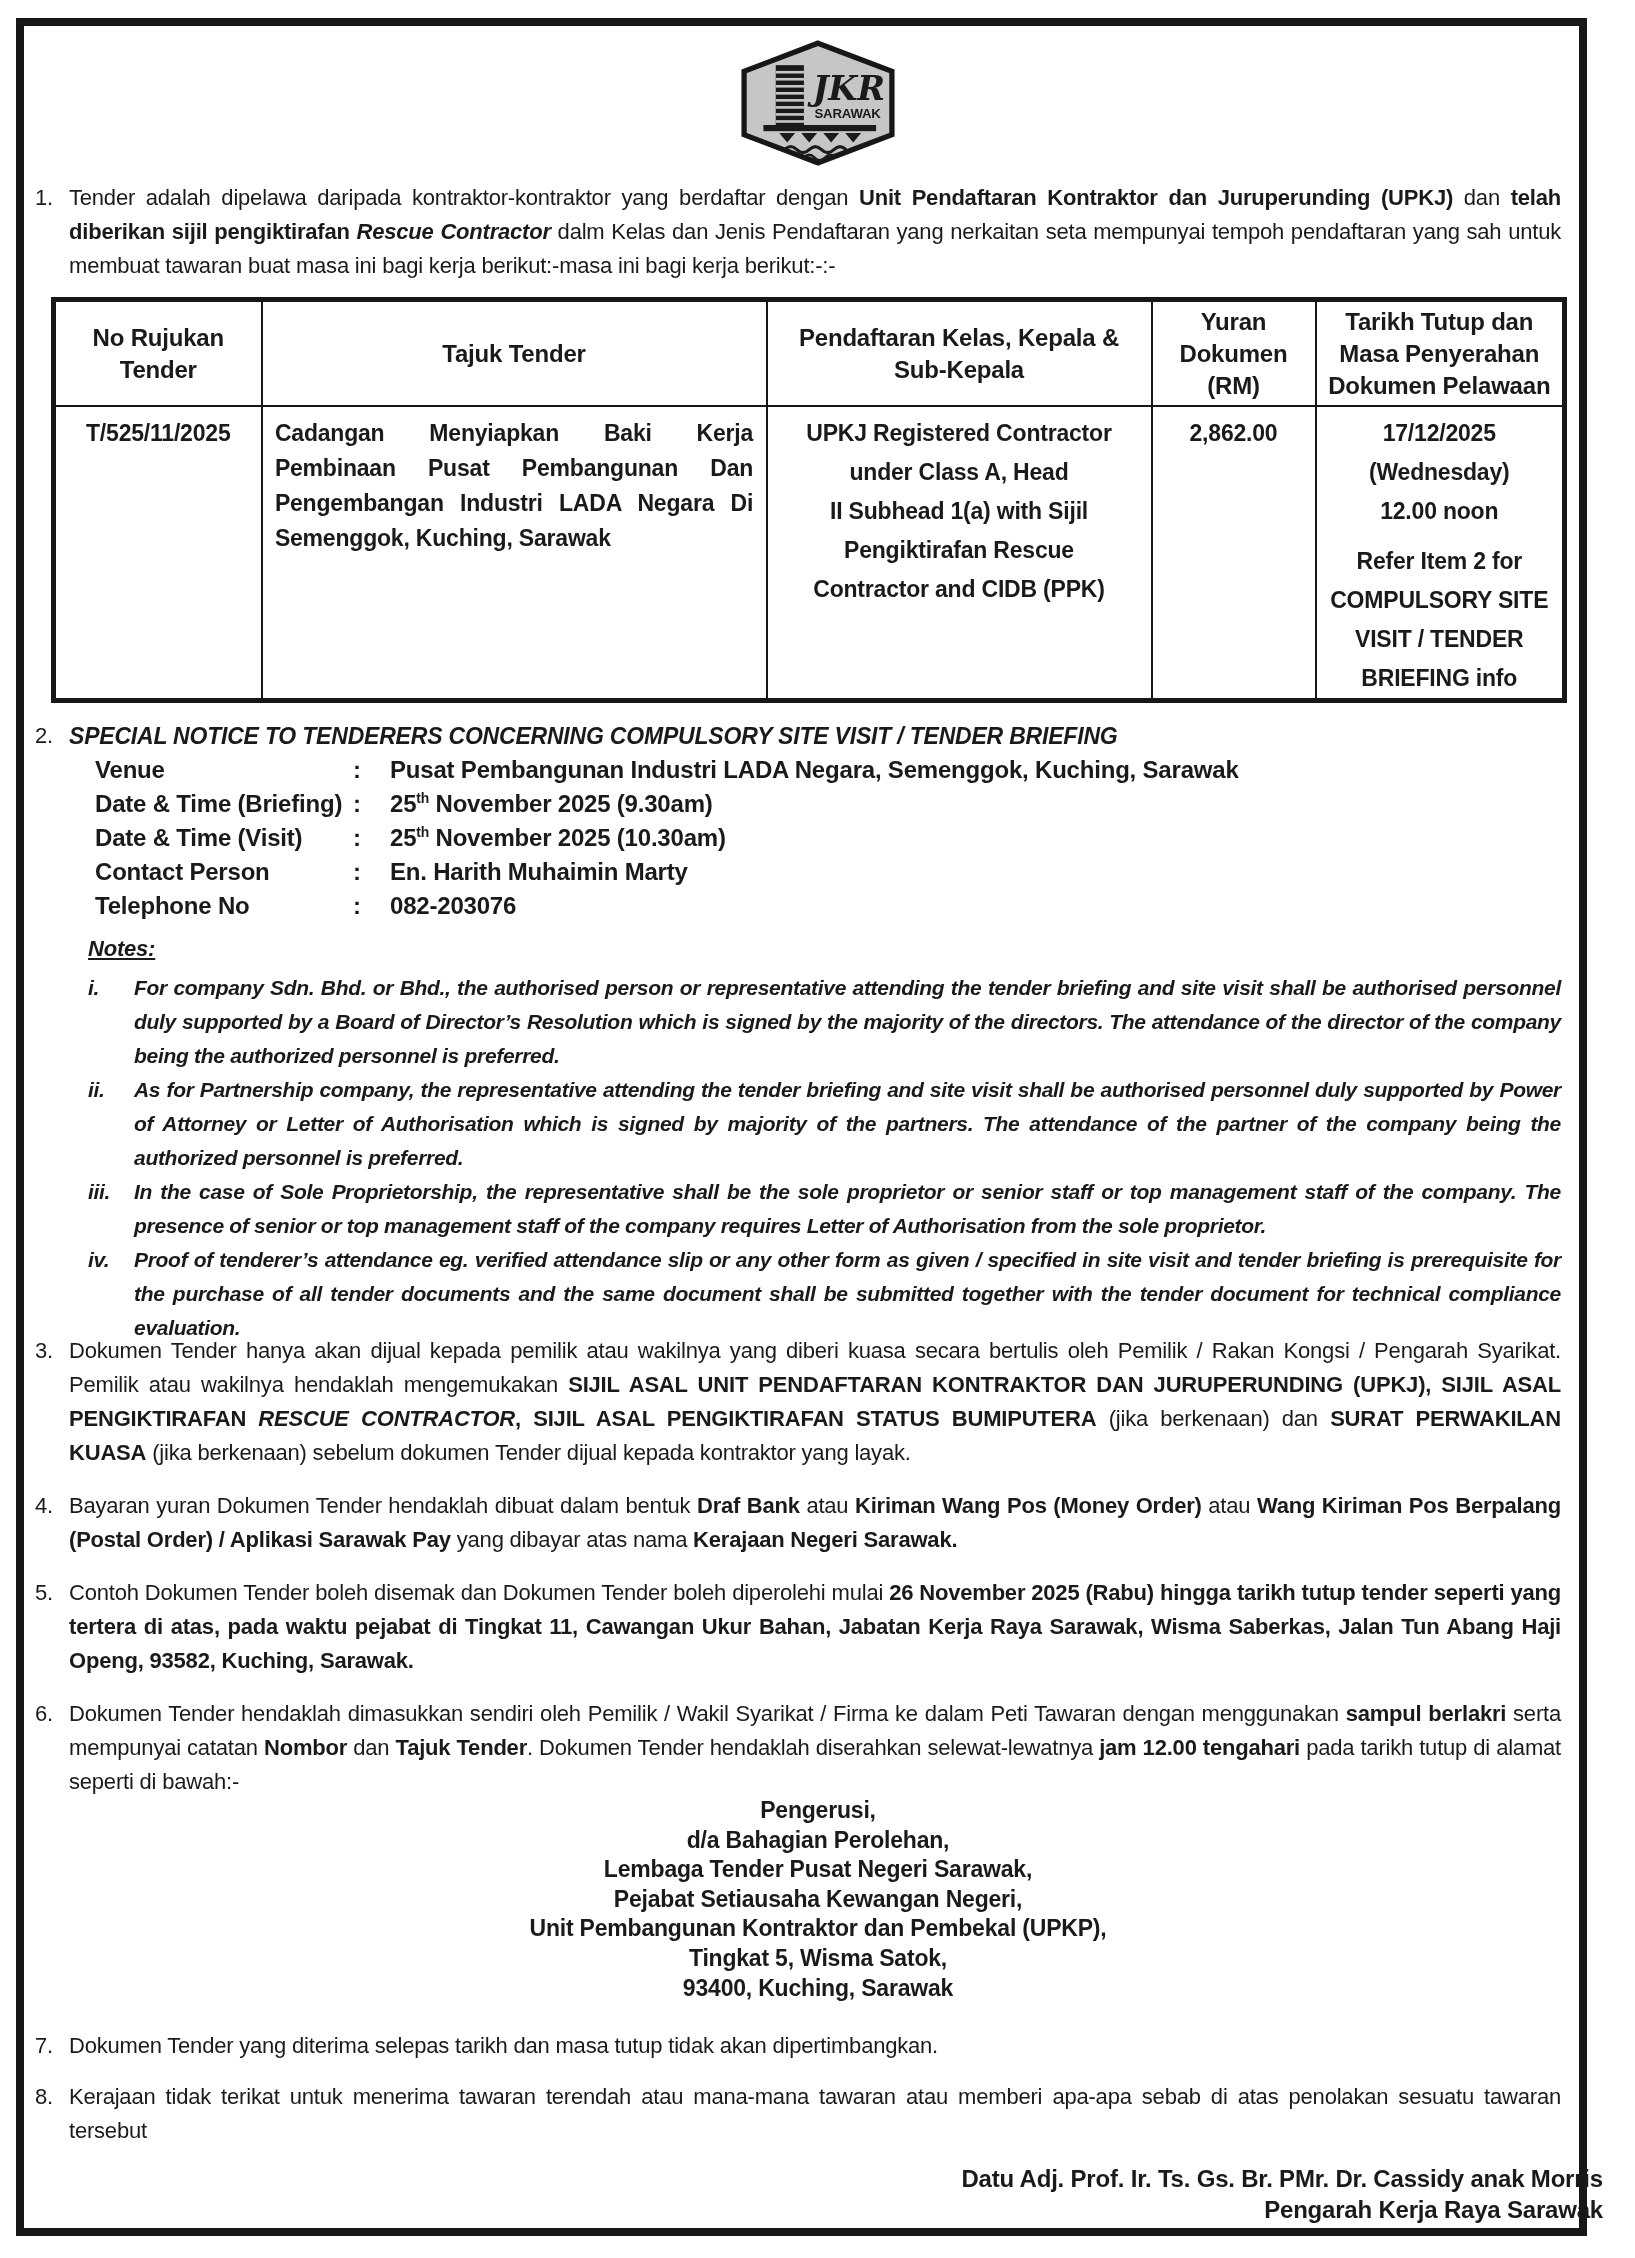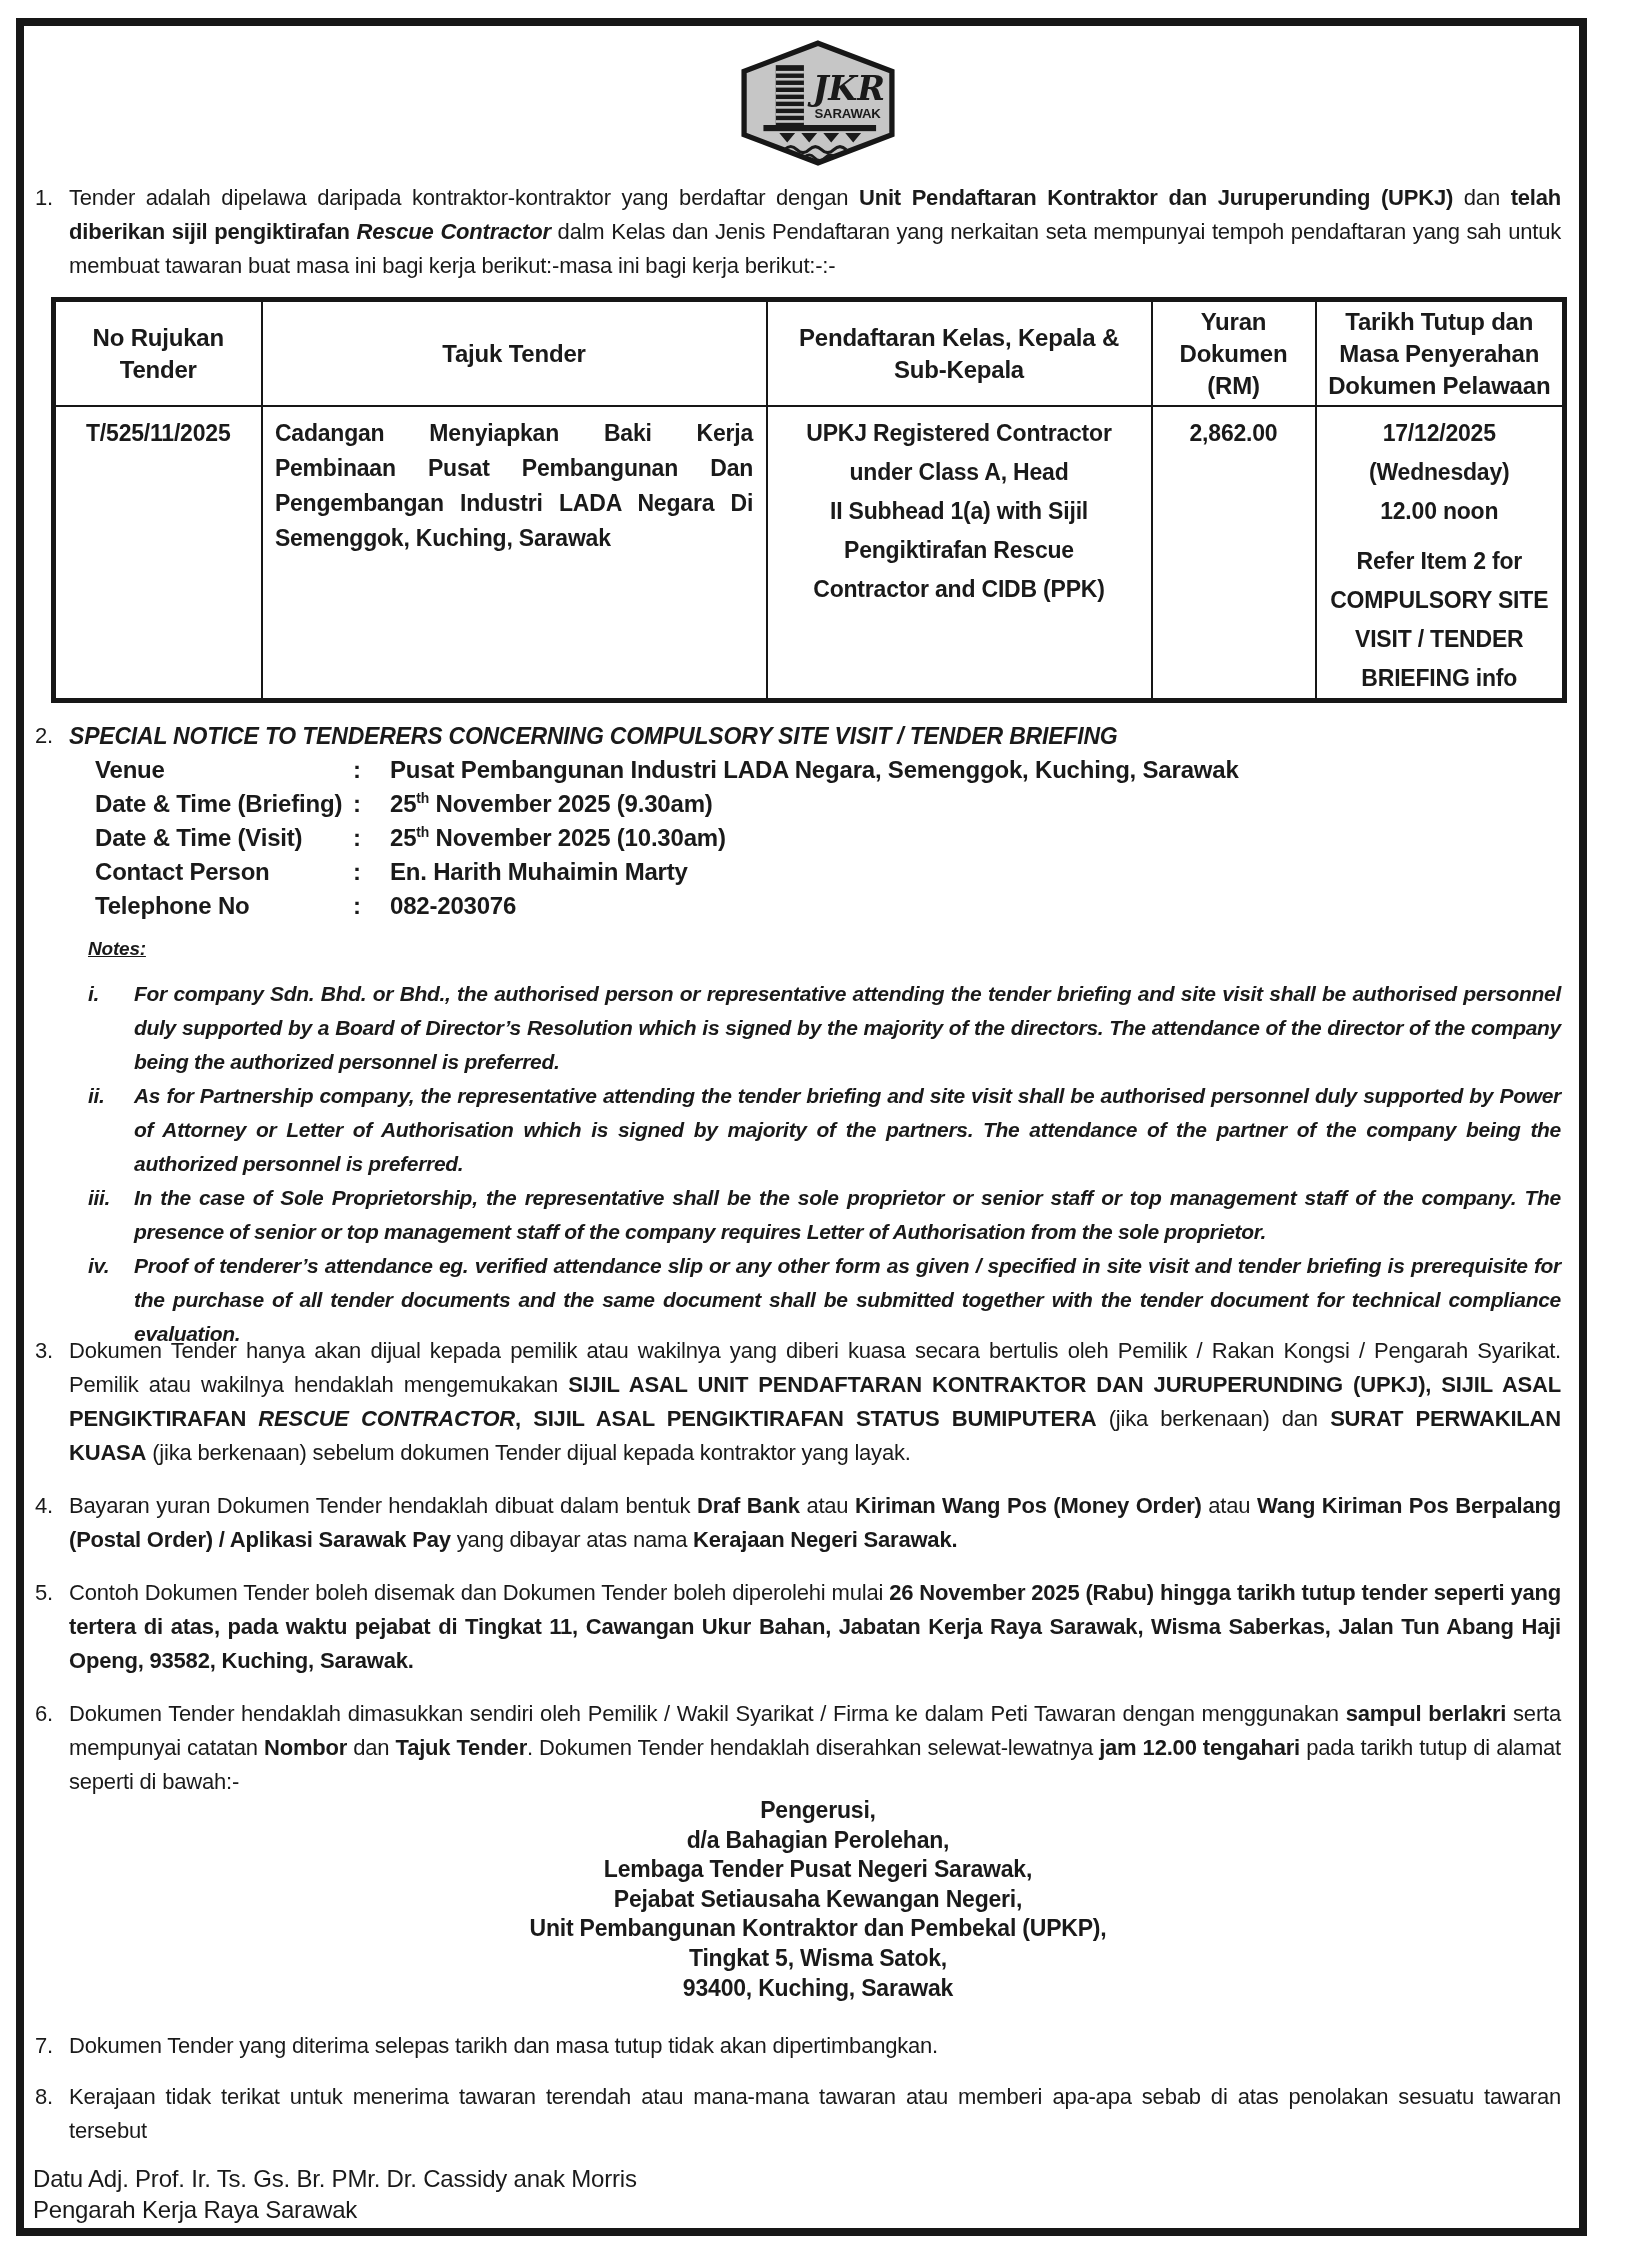--- a/index.html
+++ b/index.html
@@ -31,27 +31,27 @@
   .pre{white-space:pre-line}
   td.treg,td.tclose{line-height:39px;padding-top:7px}
   .closing2{margin-top:10.6px}
   
   .s2-heading{font-weight:700;font-style:italic;font-size:23px;line-height:34px}
   .drow{display:flex;margin-left:26px;font-weight:700;font-size:24px;line-height:34px}
   .dlabel{width:258px;flex:none}
   .dcolon{width:37px;flex:none}
   
   .notes{position:absolute;left:88px;top:932px;width:1473px}
-  .notes-heading{font-weight:700;font-style:italic;text-decoration:underline;font-size:19px;line-height:34px;margin-bottom:11px}
+  .notes-heading{font-weight:700;font-style:italic;text-decoration:underline;font-size:22px;line-height:34px;margin-bottom:5px}
   .note{position:relative;padding-left:46px;font-weight:700;font-style:italic;font-size:21px;line-height:34px;
         text-align:justify;letter-spacing:-0.3px}
   .note .nnum{position:absolute;left:0;top:0}
   
   .addr{position:absolute;top:1796px;left:33px;width:1570px;text-align:center;font-weight:700;font-size:23px;line-height:29.6px}
-  .sig{position:absolute;top:2163px;left:33px;width:1570px;text-align:left;font-weight:400;font-size:24px;line-height:31px}
+  .sig{position:absolute;top:2163px;left:33px;width:1570px;text-align:right;font-weight:700;font-size:24px;line-height:31px}
 </style>
 </head>
 <body>
 
 <div class="page">
   <div class="frame"></div>
 
   <div class="hdr">
     <svg class="logo" viewBox="0 0 200 150">
       <polygon points="100,7 184,39 184,111 100,143 16,111 16,39" fill="#c6c6c6" stroke="#171717" stroke-width="6"></polygon>

